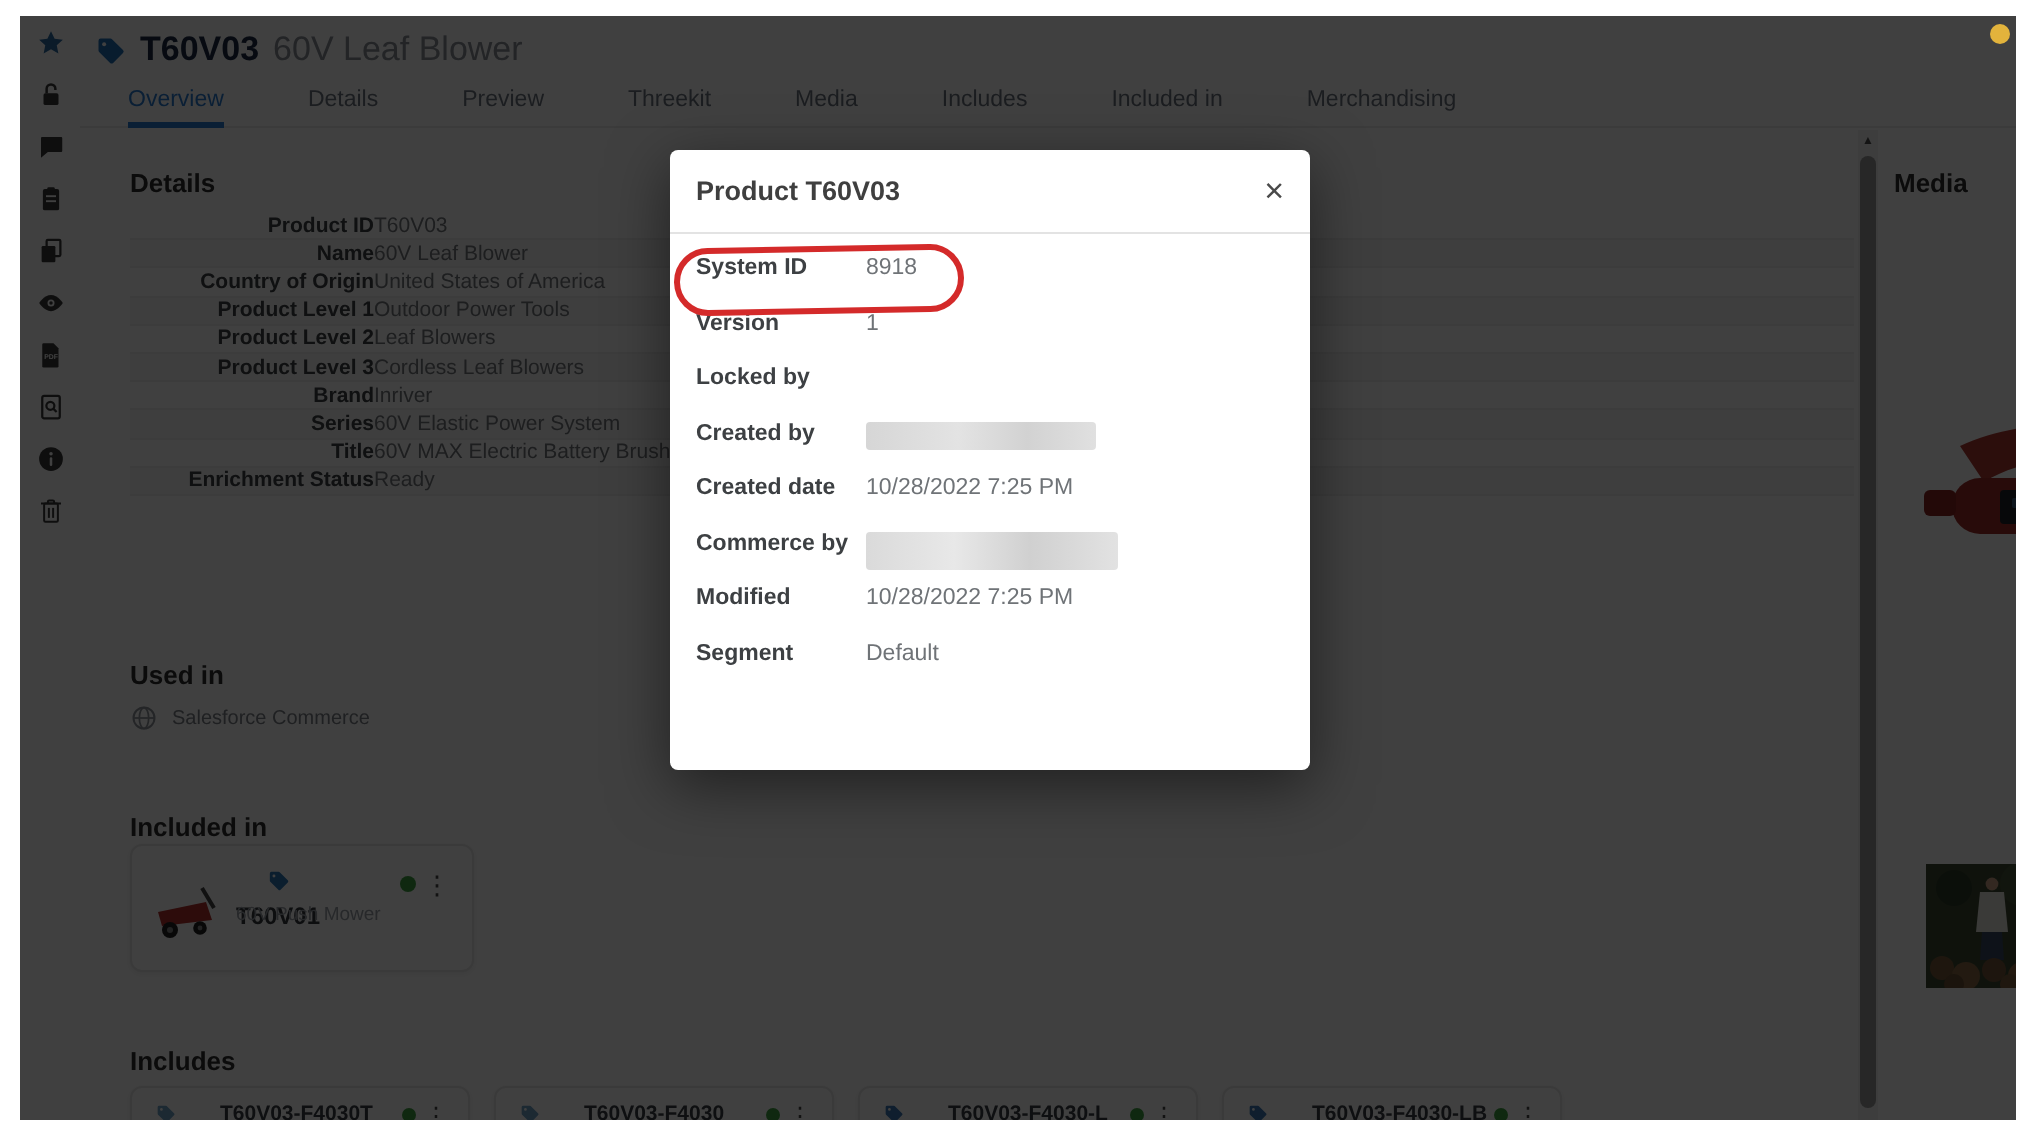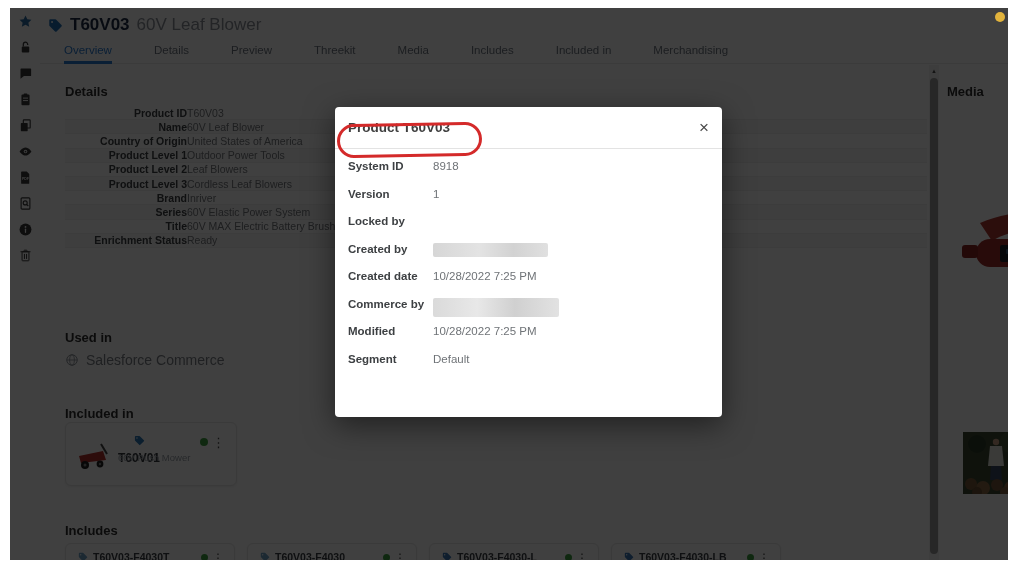--- a/index.html
+++ b/index.html
@@ -27,57 +27,57 @@
   .details-h { position:absolute; left:25px; top:19px; }
   .ftable { position:absolute; left:25px; top:41px; width:862px;text-align:right; }
   .frow { display:flex; height:14.2px; align-items:center; border-bottom:1px solid #f0f0f0; }
   .frow:nth-child(even) { background:#f7f7f7; }
   .flabel { width:122px; font-size:10.5px; font-weight:bold; color:#3d4043; white-space:nowrap; }
   .fvalue { font-size:10.5px; color:#75787d; white-space:nowrap; }
 
   .usedin-h { position:absolute; left:25px; top:265px; }
   .usedin-item { position:absolute; left:25px; top:287px; display:flex; align-items:center; gap:7px; cursor:pointer; }
   .usedin-item svg { width:14px; height:14px; }
-  .usedin-label { font-size:14px; color:#7c8087; }
+  .usedin-label { font-size:10px; color:#7c8087; }
 
   .includedin-h { position:absolute; left:25px; top:341px; }
   .inc-card { position:absolute; left:25px; top:357px; width:172px; height:64px; background:#fff; border:1px solid #e6e6e6; border-radius:6px; box-shadow:0 1px 3px rgba(0,0,0,.07); cursor:pointer; }
   .inc-card .thumb { position:absolute; left:7px; top:13px; width:38px; height:38px; }
   .inc-card .trow { position:absolute; left:52px; top:12px; display:flex; align-items:center; gap:5px;flex-direction:column; }
   .inc-card .trow svg { width:11px; height:11px; }
   .inc-id { font-size:12px; font-weight:bold; color:#35393f; }
   .inc-sub { position:absolute; left:52px; top:29px; font-size:9.5px; color:#9aa0a8; }
   .dot { width:8px; height:8px; border-radius:50%; background:#3fa142; }
   .kebab { font-size:13px; color:#4a4a4a; cursor:pointer; line-height:1; }
   .inc-card .dot { position:absolute; right:28px; top:15px; }
   .inc-card .kebab { position:absolute; right:11px; top:13px; }
 
   .includes-h { position:absolute; left:25px; top:458px; }
   .includes-row { position:absolute; left:25px; top:478px; display:flex; gap:12px; }
   .sku-card { position:relative; width:170px; height:60px; background:#fff; border:1px solid #e6e6e6; border-radius:6px; box-shadow:0 1px 3px rgba(0,0,0,.07); cursor:pointer; }
-  .sku-title { position:absolute; left:12px; top:7px; display:flex; align-items:center; gap:5px; }
+  .sku-title { position:absolute; left:12px; top:7px; display:flex; align-items:center; gap:22px; }
   .sku-title svg { width:10px; height:10px; }
   .sku-id { font-size:10.5px; font-weight:bold; color:#3b3f44; white-space:nowrap; }
   .sku-card .dot { position:absolute; right:26px; top:10px; width:7px; height:7px; }
   .sku-card .kebab { position:absolute; right:10px; top:8px; font-size:12px; }
 
   
   .sbar { position:absolute; left:919px; top:57px; width:10px; bottom:0; background:#f1f1f1; }
   .sbar .arrow { position:absolute; top:1px; left:0; width:10px; height:11px; text-align:center; font-size:6px; color:#505050; cursor:pointer; line-height:11px; }
   .sbar .thumb { position:absolute; top:13px; left:1px; width:8px; bottom:6px; background:#9b9b9b; border-radius:4px; cursor:pointer; }
 
   
   .media { position:absolute; left:929px; top:57px; right:0; bottom:0; background:#fff; }
   .media-h { position:absolute; left:8px; top:19px; }
   .media-img1 { position:absolute; left:950px; top:197px; width:140px; height:80px; cursor:pointer; }
   .media-img2 { position:absolute; left:953px; top:424px; width:60px; height:62px; cursor:pointer; }
 
   
   .overlay { position:absolute; inset:0; background:rgba(0,0,0,0.75); z-index:10; }
-  .modal { position:absolute; left:325px; top:67px; width:387px; height:310px; background:#fff; border-radius:4px; box-shadow:0 8px 30px rgba(0,0,0,.5); z-index:20;margin-top:32px; }
+  .modal { position:absolute; left:325px; top:67px; width:320px; height:310px; background:#fff; border-radius:4px; box-shadow:0 8px 30px rgba(0,0,0,.5); z-index:20; }
   .modal-hd { height:42px; border-bottom:1px solid #e3e3e3; display:flex; align-items:center; padding:0 13px; }
   .modal-title { font-size:13.5px; font-weight:600; color:#3f3f3f; flex:1; }
   .modal-close { font-size:17px; color:#4a4a4a; cursor:pointer; line-height:1; }
   .modal-body { padding:11px 13px 0 13px; }
   .mrow { display:flex; align-items:flex-start; height:27.5px; }
   .mlabel { width:85px; font-size:11.5px; font-weight:600; color:#3d4043; }
   .mvalue { font-size:11.5px; color:#6f7377; }
   .redact1 { width:115px; height:14px; background:linear-gradient(90deg,#d6d6d6,#e3e3e3 40%,#d2d2d2 70%,#e0e0e0); border-radius:2px; }
   .redact2 { width:126px; height:19px; background:linear-gradient(90deg,#dadada,#e8e8e8 35%,#d0d0d0 65%,#e2e2e2); border-radius:2px; }
 

